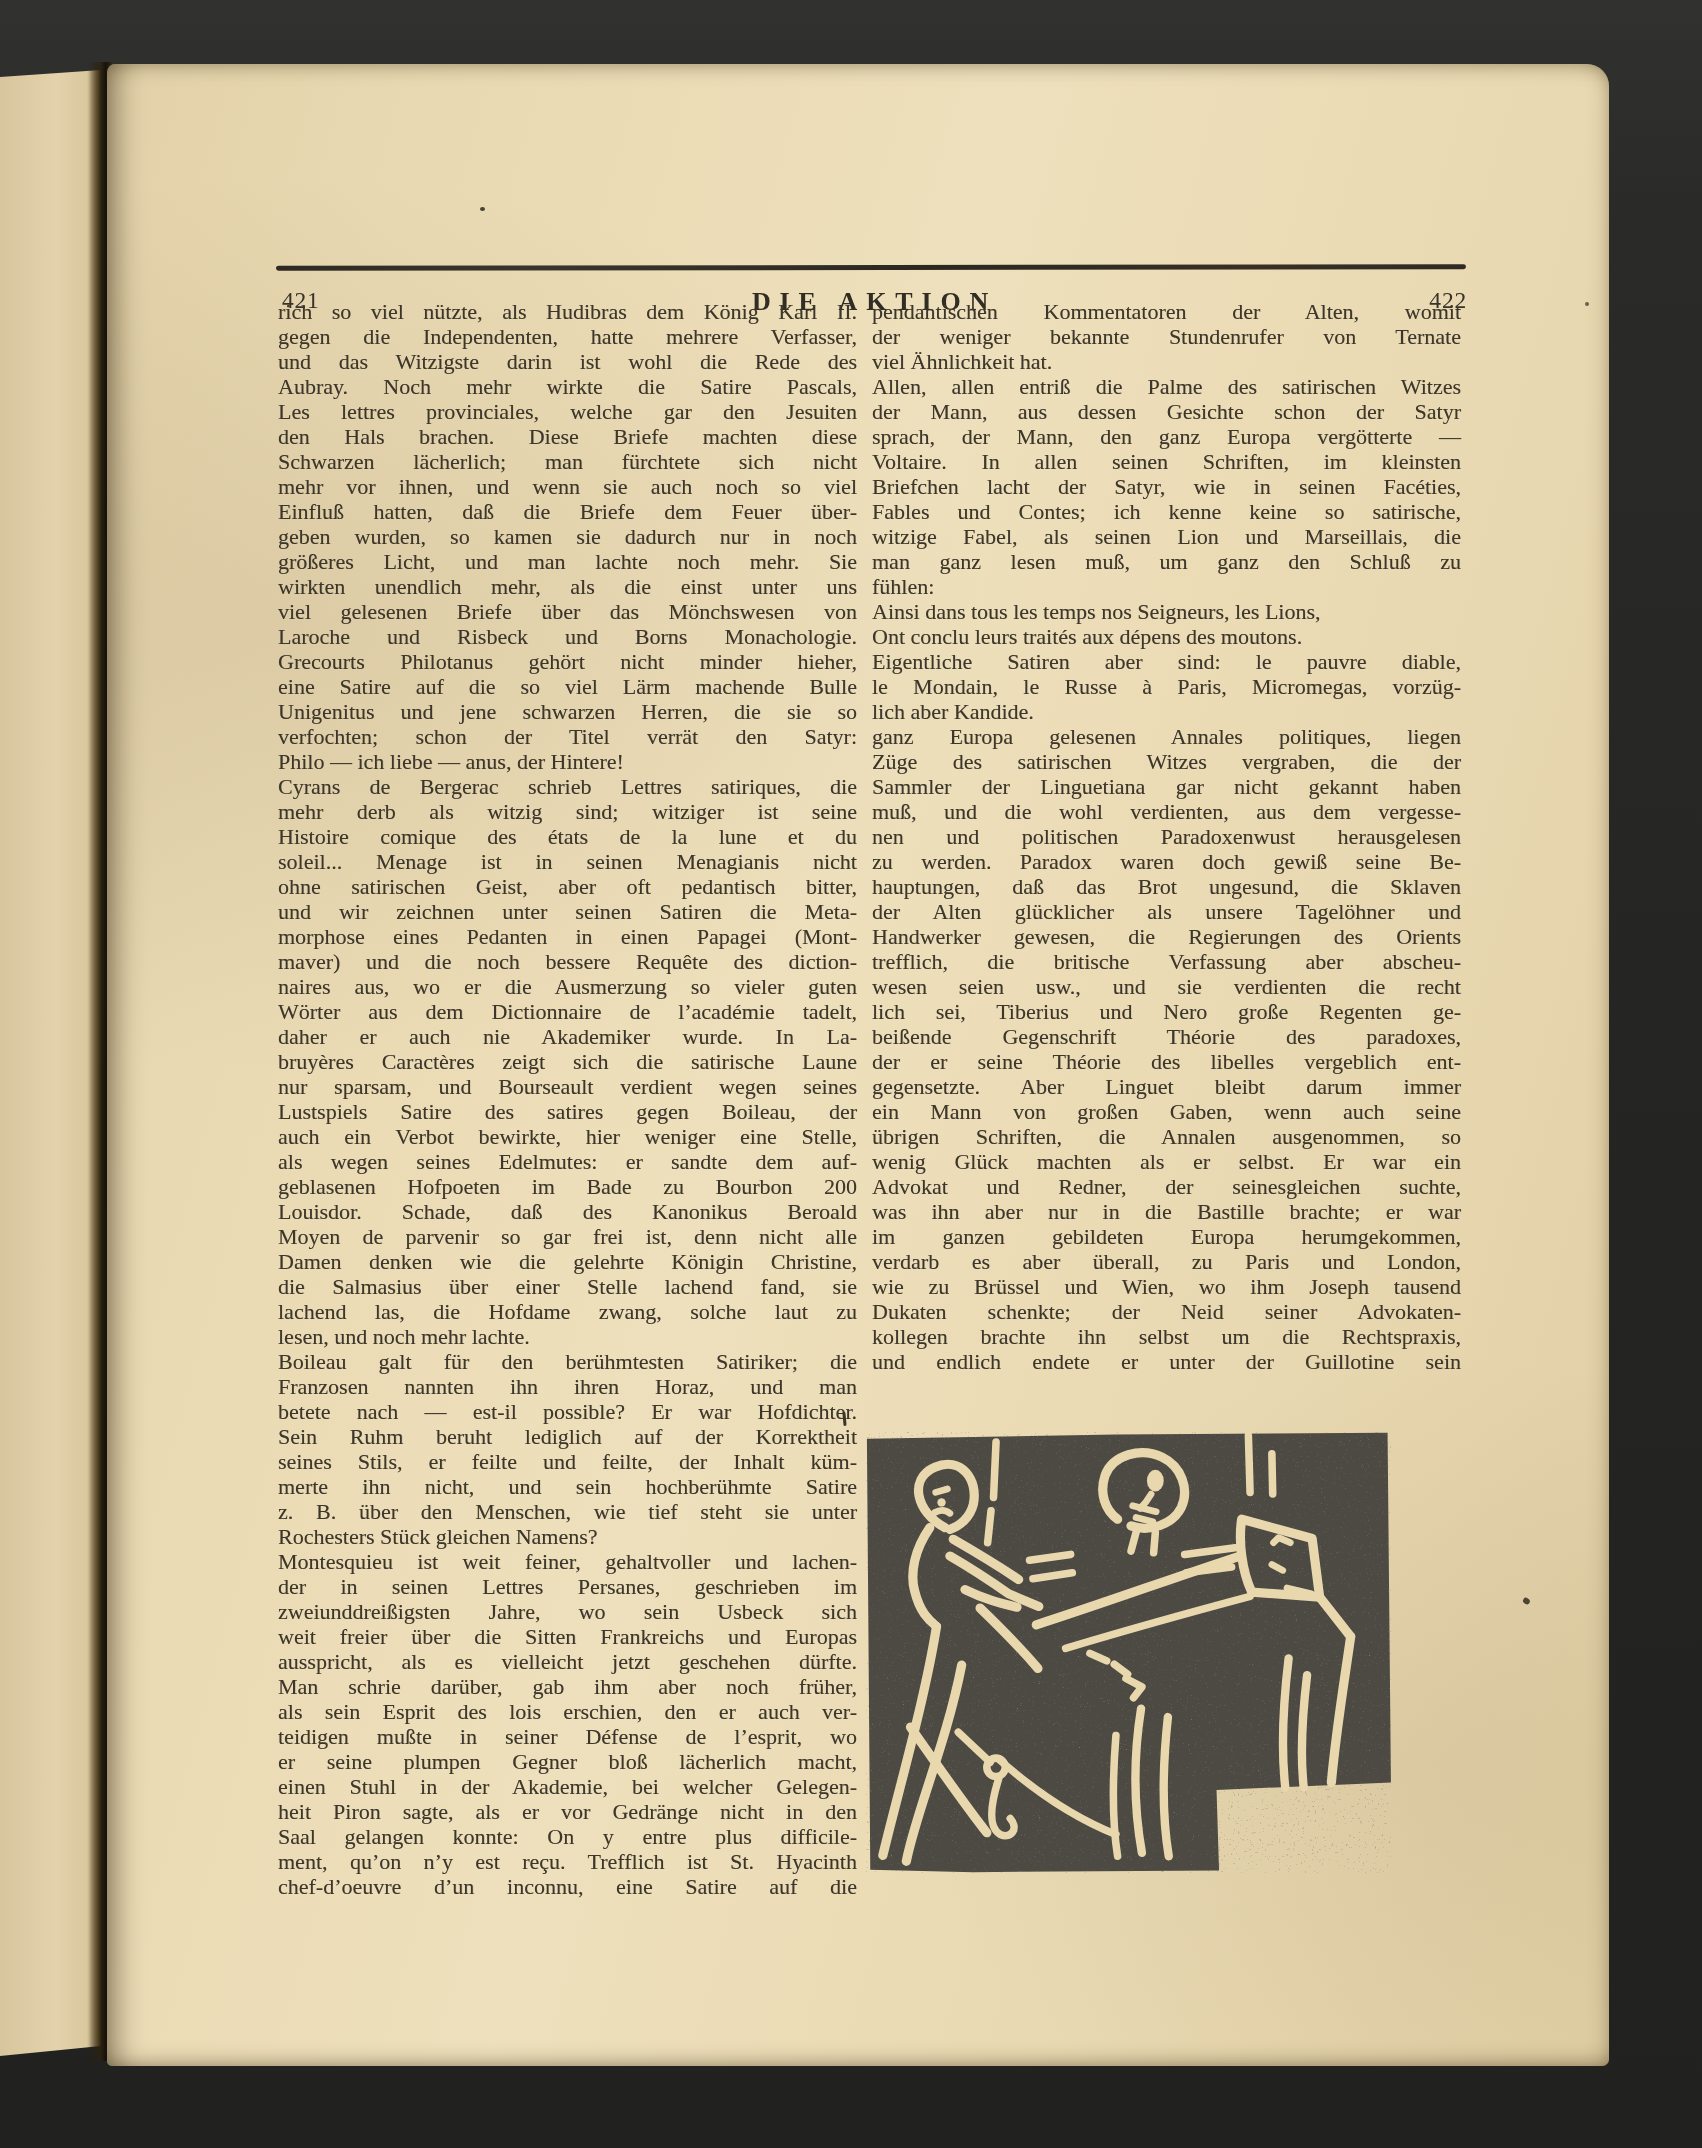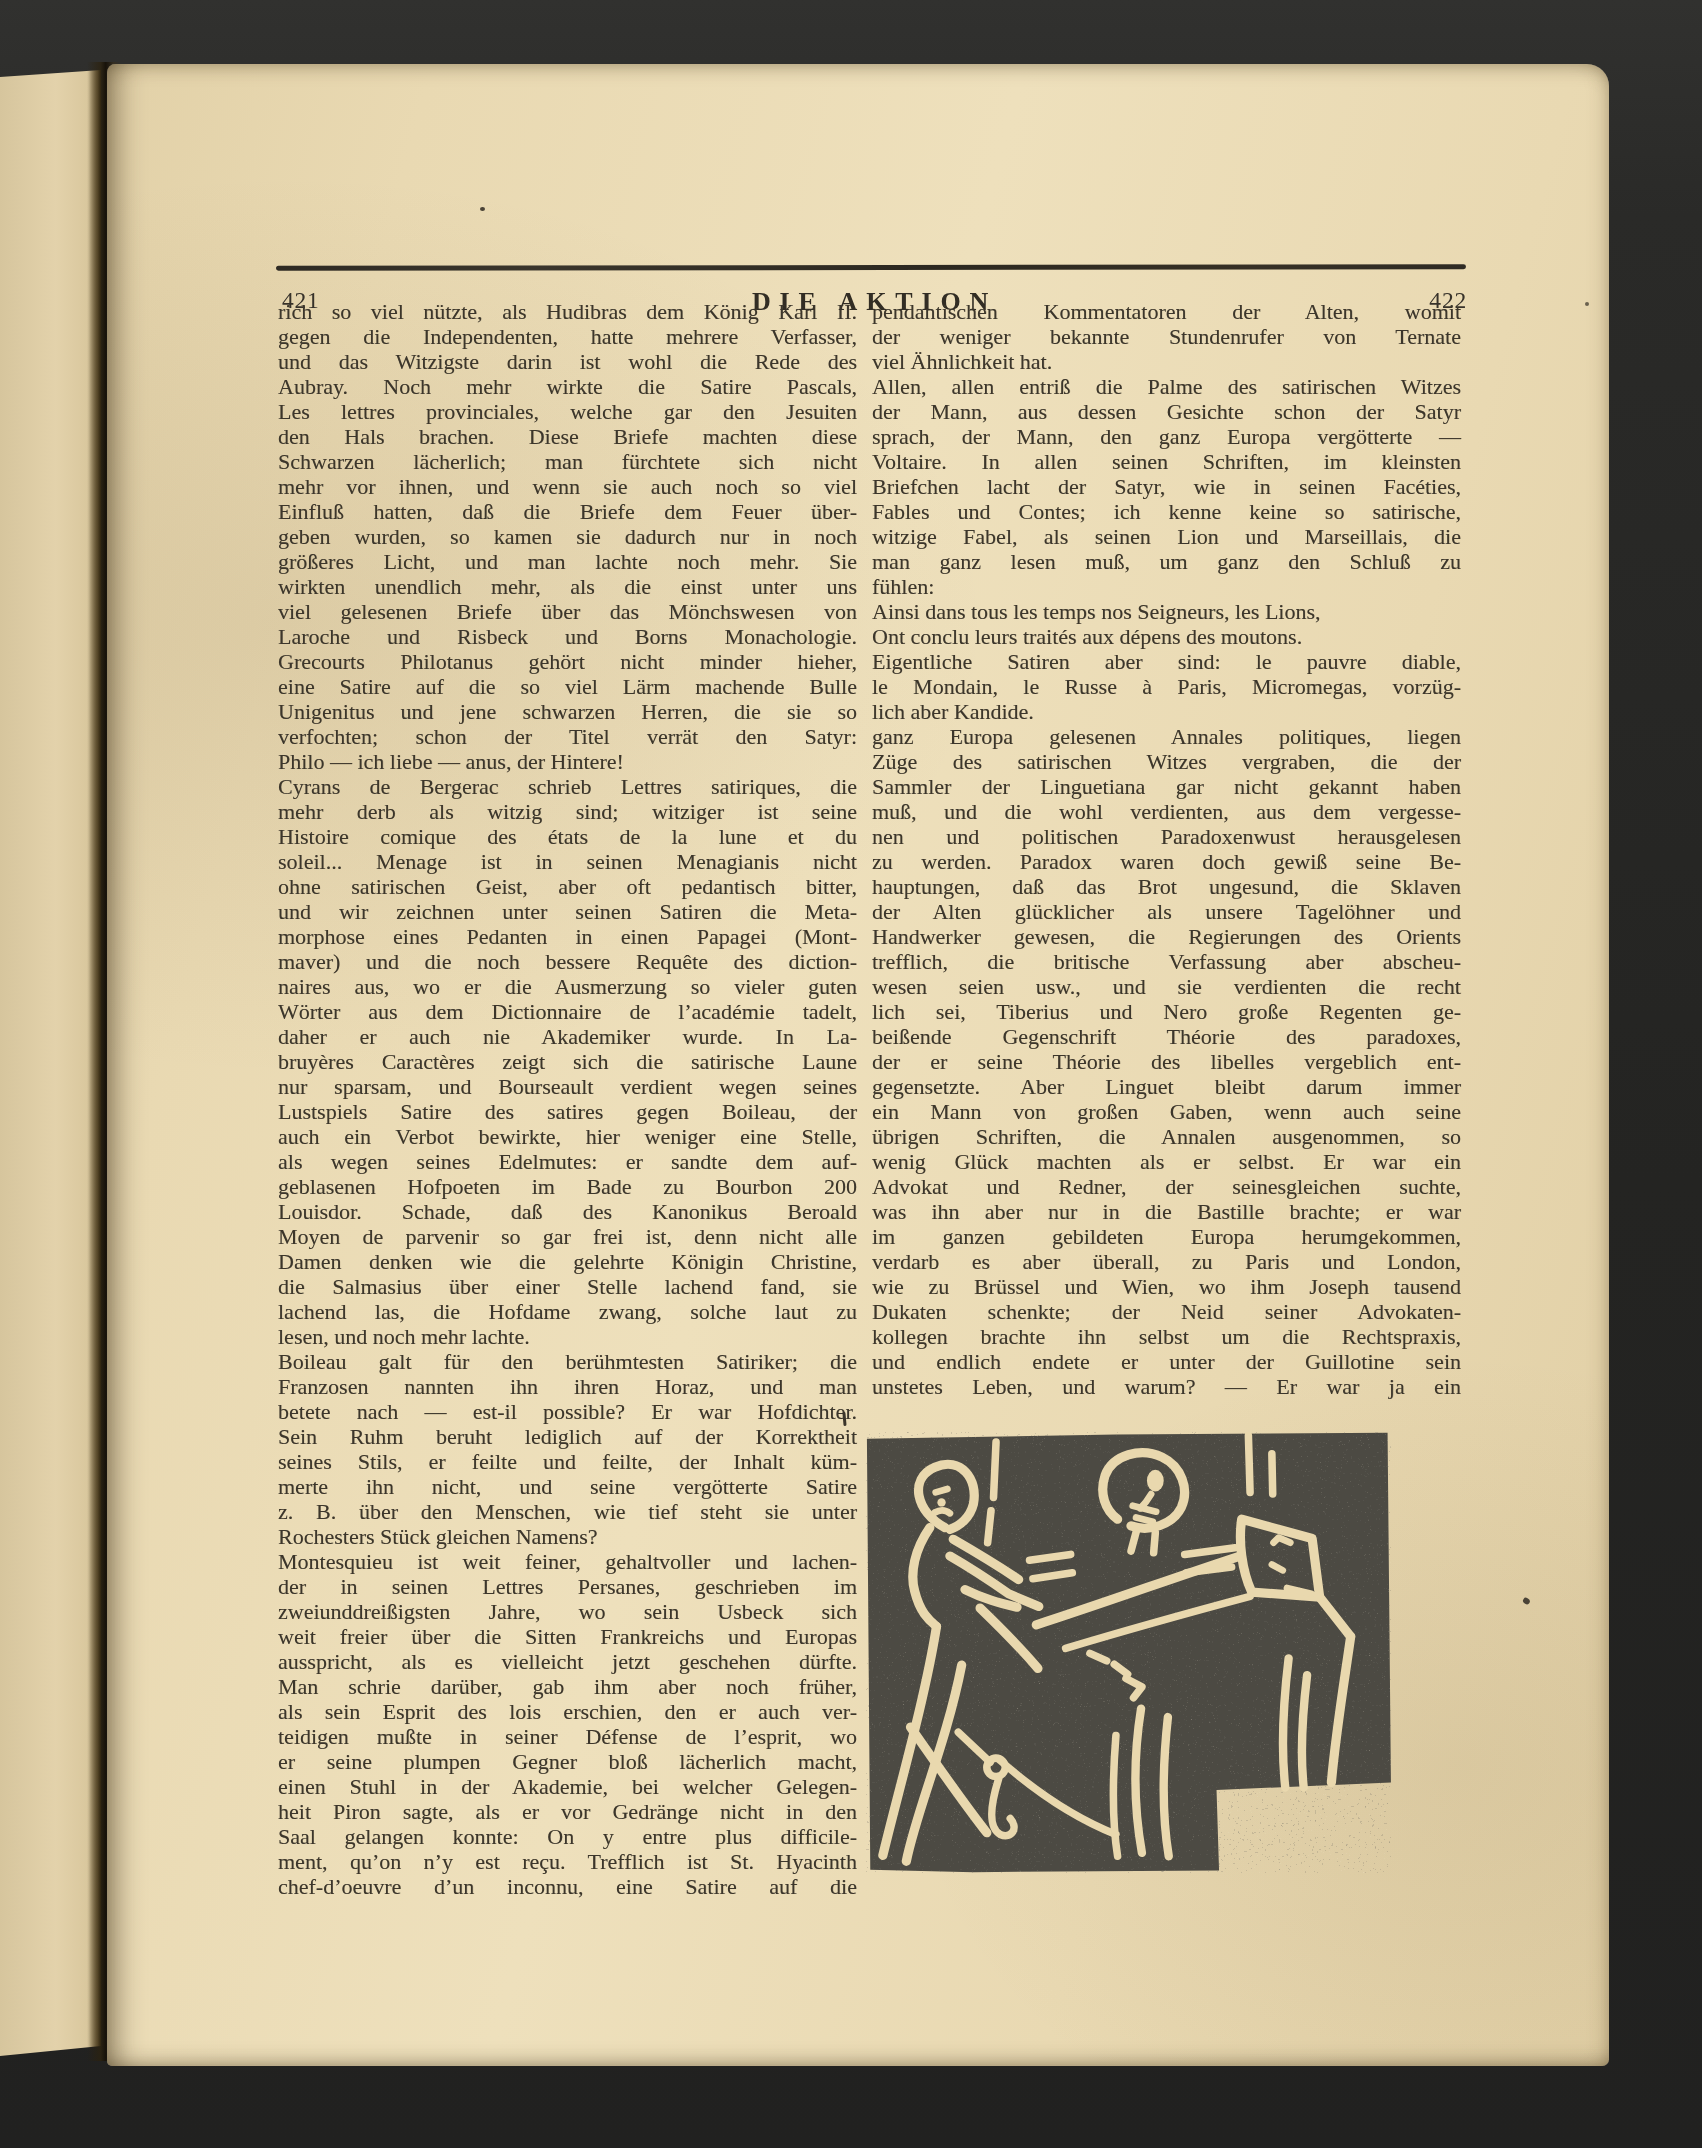--- a/index.html
+++ b/index.html
@@ -120,21 +120,21 @@
         <div class="tl">Moyen de parvenir so gar frei ist, denn nicht alle</div>
         <div class="tl">Damen denken wie die gelehrte Königin Christine,</div>
         <div class="tl">die Salmasius über einer Stelle lachend fand, sie</div>
         <div class="tl">lachend las, die Hofdame zwang, solche laut zu</div>
         <div class="tl flush">lesen, und noch mehr lachte.</div>
         <div class="tl">Boileau galt für den berühmtesten Satiriker; die</div>
         <div class="tl">Franzosen nannten ihn ihren Horaz, und man</div>
         <div class="tl">betete nach — est-il possible? Er war Hofdichter.</div>
         <div class="tl">Sein Ruhm beruht lediglich auf der Korrektheit</div>
         <div class="tl">seines Stils, er feilte und feilte, der Inhalt küm-</div>
-        <div class="tl">merte ihn nicht, und seine vergötterte Satire</div>
+        <div class="tl">merte ihn nicht, und sein hochberühmte Satire</div>
         <div class="tl">z. B. über den Menschen, wie tief steht sie unter</div>
         <div class="tl flush">Rochesters Stück gleichen Namens?</div>
         <div class="tl">Montesquieu ist weit feiner, gehaltvoller und lachen-</div>
         <div class="tl">der in seinen Lettres Persanes, geschrieben im</div>
         <div class="tl">zweiunddreißigsten Jahre, wo sein Usbeck sich</div>
         <div class="tl">weit freier über die Sitten Frankreichs und Europas</div>
         <div class="tl">ausspricht, als es vielleicht jetzt geschehen dürfte.</div>
         <div class="tl">Man schrie darüber, gab ihm aber noch früher,</div>
         <div class="tl">als sein Esprit des lois erschien, den er auch ver-</div>
         <div class="tl">teidigen mußte in seiner Défense de l’esprit, wo</div>
@@ -182,21 +182,20 @@
         <div class="tl">übrigen Schriften, die Annalen ausgenommen, so</div>
         <div class="tl">wenig Glück machten als er selbst.  Er war ein</div>
         <div class="tl">Advokat und Redner, der seinesgleichen suchte,</div>
         <div class="tl">was ihn aber nur in die Bastille brachte; er war</div>
         <div class="tl">im ganzen gebildeten Europa herumgekommen,</div>
         <div class="tl">verdarb es aber überall, zu Paris und London,</div>
         <div class="tl">wie zu Brüssel und Wien, wo ihm Joseph tausend</div>
         <div class="tl">Dukaten schenkte; der Neid seiner Advokaten-</div>
         <div class="tl">kollegen brachte ihn selbst um die Rechtspraxis,</div>
         <div class="tl">und endlich endete er unter der Guillotine sein</div>
-        <div class="tl">unstetes Leben, und warum? — Er war ja ein</div>
       </div>
 
     <div class="tick"></div>
 
     <svg class="woodcut" viewBox="0 0 630 526" xmlns="http://www.w3.org/2000/svg">
       <defs>
         <filter id="speckle" x="0%" y="0%" width="100%" height="100%">
           <feTurbulence type="fractalNoise" baseFrequency="0.8" numOctaves="2" seed="7" result="t"></feTurbulence>
           <feComponentTransfer in="t">
             <feFuncA type="discrete" tableValues="0 0 0 0 0 0 0 .25 .55"></feFuncA>

